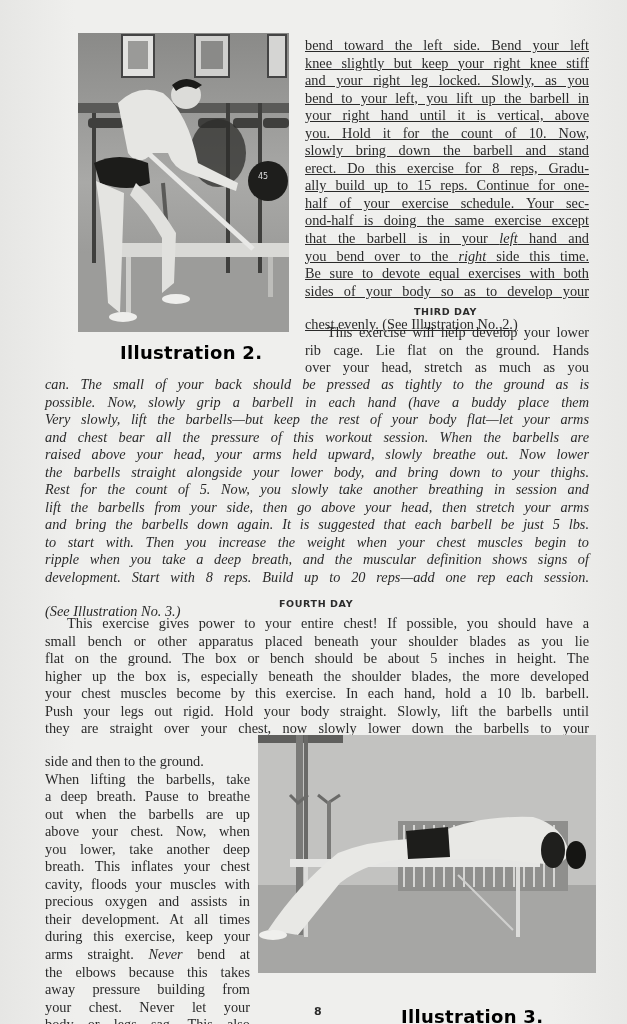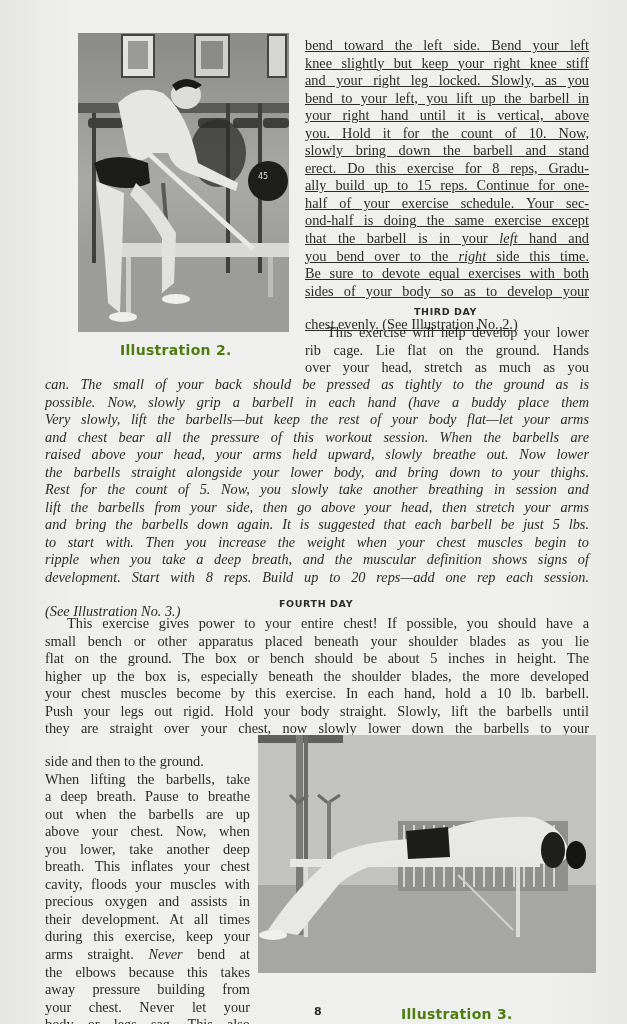--- a/index.html
+++ b/index.html
@@ -26,23 +26,23 @@
     font-family: "DejaVu Sans", sans-serif;
     font-weight: bold;
     font-size: 9.5px;
     letter-spacing: 0.6px;
     color: #2b2b2b;
   }
   .caption {
     position: absolute;
     font-family: "DejaVu Sans", sans-serif;
     font-weight: bold;
-    font-size: 14px;
+    font-size: 18px;
     letter-spacing: 0.3px;
-    color: #4d7c0f;
+    color: #000000;
   }
   .pnum {
     position: absolute;
     font-family: "DejaVu Sans", sans-serif;
     font-weight: bold;
     font-size: 11px;
     color: #2b2b2b;
   }
   .photo { position: absolute; overflow: hidden; }
   i { font-style: italic; }

